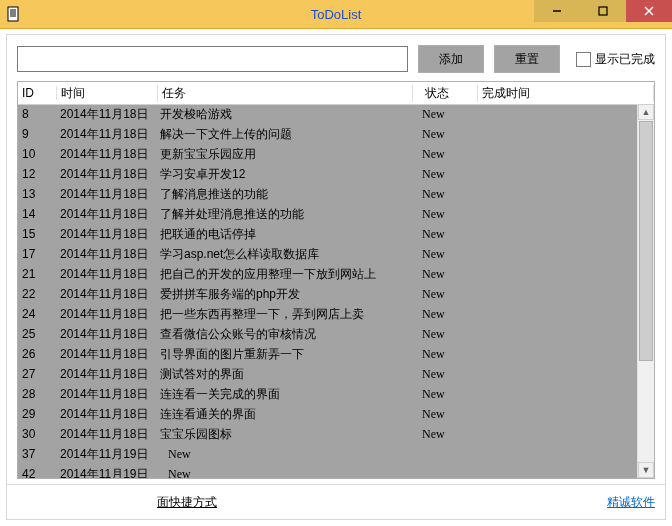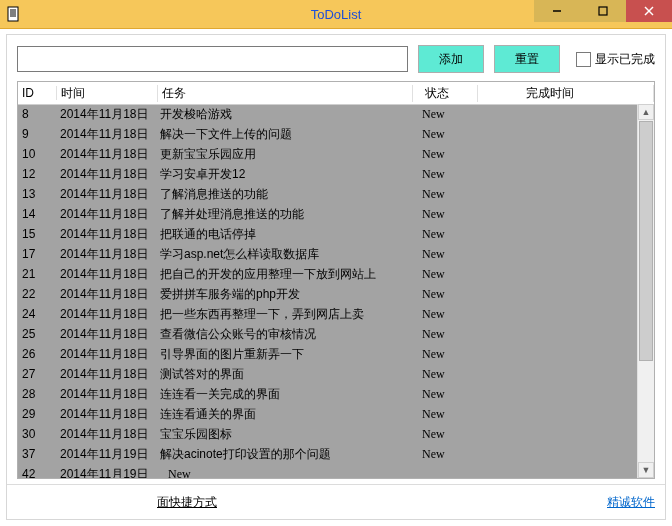--- a/index.html
+++ b/index.html
@@ -68,21 +68,21 @@
     flex: 1;
     height: 24px;
     border: 1px solid #7a7a7a;
     background: #fff;
     padding: 0 4px;
     font-size: 12px;
   }
   .btn {
     width: 64px;
     height: 26px;
-    background: #5eead4;
+    background: #a3a3a3;
     border: 1px solid #adadad;
     font-size: 12px;
     cursor: pointer;
     display:flex;align-items:center;justify-content:center;
   }
   .checkbox-wrap {
     display: flex;
     align-items: center;
     gap: 4px;
     margin-left: 6px;
@@ -124,21 +124,21 @@
   .lv-row .col {
     padding-left: 4px;
     white-space: nowrap;
     overflow: hidden;
     text-overflow: clip;
   }
   .col-id     { width: 34px;  flex: 0 0 34px; }
   .col-time   { width: 96px;  flex: 0 0 96px; }
   .col-task   { width: 250px; flex: 0 0 250px; }
   .col-state  { width: 52px;  flex: 0 0 52px; font-family: Liberation Serif, serif; margin-left: 8px; }
-  .col-done   { width: 170px; flex: 1 1 170px; margin-left: 44px; }
+  .col-done   { width: 170px; flex: 1 1 170px; }
   .scrollbar {
     position: absolute;
     right: 0; top: 22px; bottom: 0;
     width: 16px;
     background: #f0f0f0;
     border-left: 1px solid #e0e0e0;
   }
   .scroll-arrow {
     position: absolute;
     left: 0; width: 16px; height: 16px;
@@ -348,21 +348,20 @@
         <div class="lv-row">
           <div class="col col-id">30</div>
           <div class="col col-time">2014年11月18日</div>
           <div class="col col-task">宝宝乐园图标</div>
           <div class="col col-state">New</div>
           <div class="col col-done"></div>
         </div>
         <div class="lv-row">
           <div class="col col-id">37</div>
           <div class="col col-time">2014年11月19日</div>
-          <div class="col col-task">解决acinote打印设置的那个问题</div>
           <div class="col col-state">New</div>
           <div class="col col-done"></div>
         </div>
         <div class="lv-row">
           <div class="col col-id">42</div>
           <div class="col col-time">2014年11月19日</div>
           <div class="col col-state">New</div>
           <div class="col col-done"></div>
         </div>
       </div>

